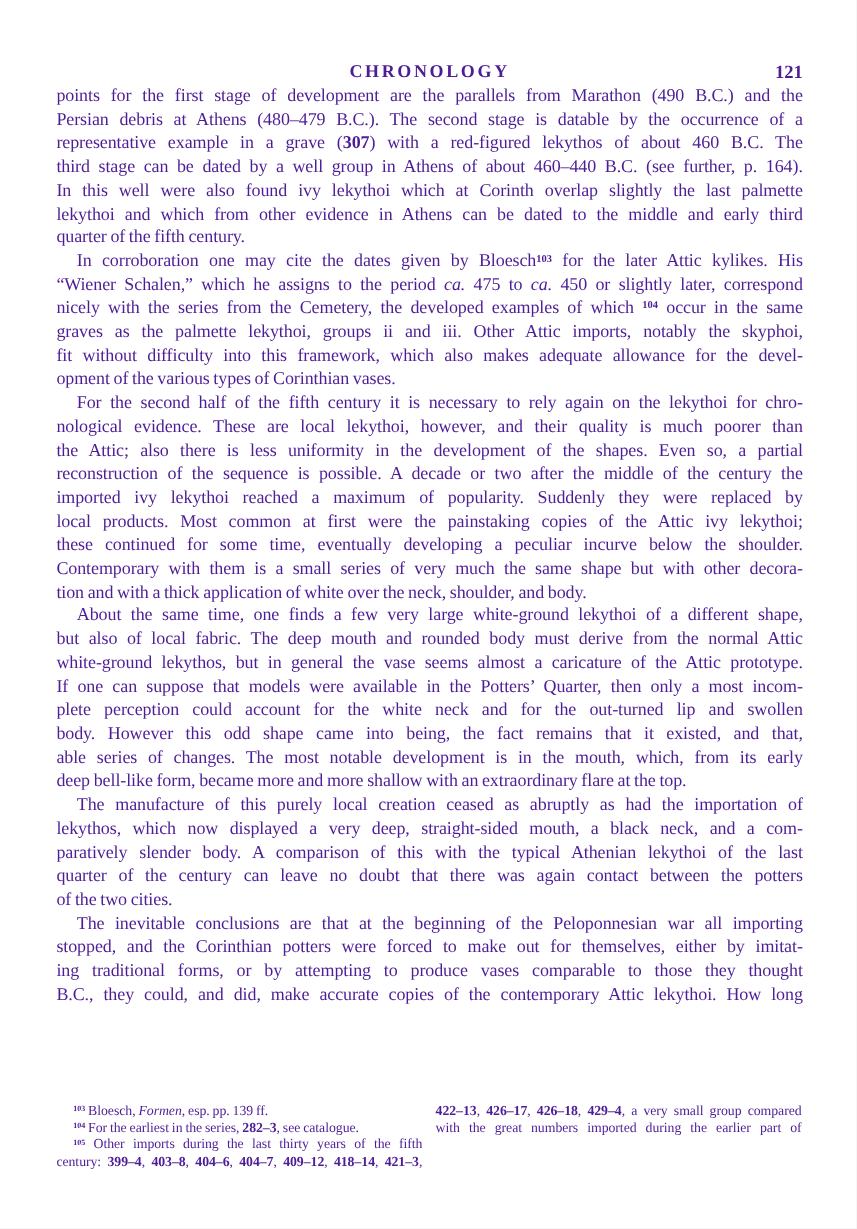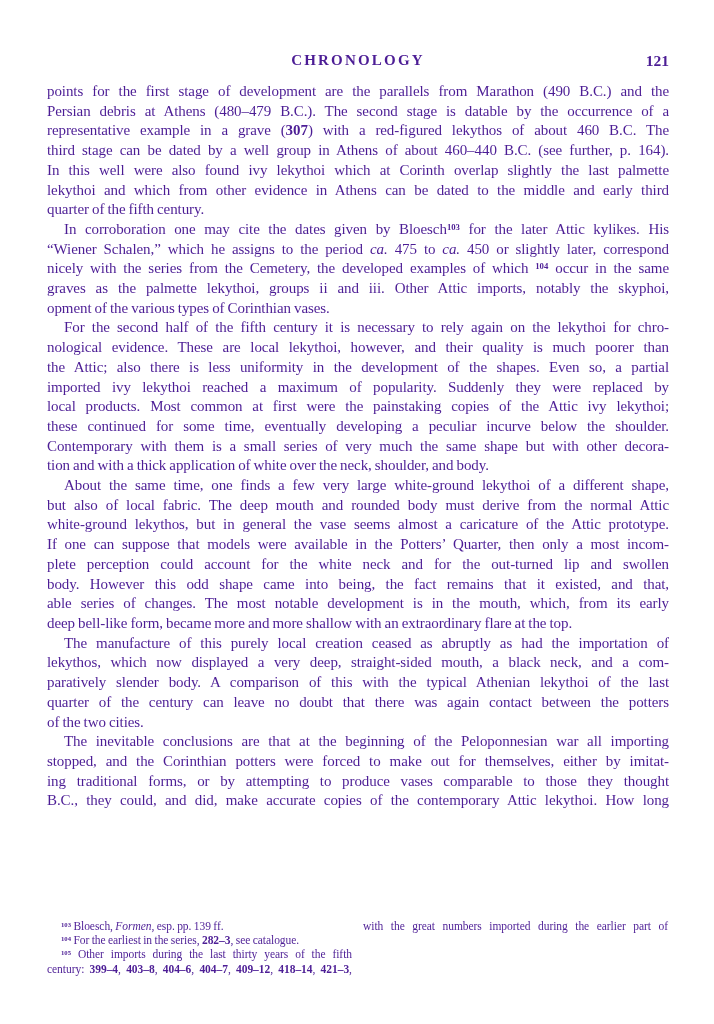--- a/index.html
+++ b/index.html
@@ -29,21 +29,21 @@
     letter-spacing: 2.2px;
   }
   .page-num {
     position: absolute;
     right: 0; top: 0;
     font-size: 15.5px;
     font-weight: 700;
   }
   .body-text {
     position: absolute;
-    top: 82px;
+    top: 71px;
     left: 47px;
     width: 622px;
   }
   .line {
     font-size: 15px;
     line-height: 19.7px;
     letter-spacing: -0.08px;
     word-spacing: -0.6px;
     text-align: justify;
     text-align-last: left;
@@ -101,26 +101,28 @@
         <div class="line fill">third stage can be dated by a well group in Athens of about 460–440 B.C. (see further, p. 164).</div>
         <div class="line fill">In this well were also found ivy lekythoi which at Corinth overlap slightly the last palmette</div>
         <div class="line fill">lekythoi and which from other evidence in Athens can be dated to the middle and early third</div>
         <div class="line">quarter of the fifth century.</div>
       </div>
       <div class="para indent">
         <div class="line fill">In corroboration one may cite the dates given by Bloesch<sup>103</sup> for the later Attic kylikes. His</div>
         <div class="line fill">“Wiener Schalen,” which he assigns to the period <i>ca.</i> 475 to <i>ca.</i> 450 or slightly later, correspond</div>
         <div class="line fill">nicely with the series from the Cemetery, the developed examples of which <sup>104</sup> occur in the same</div>
         <div class="line fill">graves as the palmette lekythoi, groups ii and iii. Other Attic imports, notably the skyphoi,</div>
+        <div class="line fill">fit without difficulty into this framework, which also makes adequate allowance for the devel-</div>
         <div class="line">opment of the various types of Corinthian vases.</div>
       </div>
       <div class="para indent">
         <div class="line fill">For the second half of the fifth century it is necessary to rely again on the lekythoi for chro-</div>
         <div class="line fill">nological evidence. These are local lekythoi, however, and their quality is much poorer than</div>
         <div class="line fill">the Attic; also there is less uniformity in the development of the shapes. Even so, a partial</div>
+        <div class="line fill">reconstruction of the sequence is possible. A decade or two after the middle of the century the</div>
         <div class="line fill">imported ivy lekythoi reached a maximum of popularity. Suddenly they were replaced by</div>
         <div class="line fill">local products. Most common at first were the painstaking copies of the Attic ivy lekythoi;</div>
         <div class="line fill">these continued for some time, eventually developing a peculiar incurve below the shoulder.</div>
         <div class="line fill">Contemporary with them is a small series of very much the same shape but with other decora-</div>
         <div class="line">tion and with a thick application of white over the neck, shoulder, and body.</div>
       </div>
       <div class="para indent">
         <div class="line fill">About the same time, one finds a few very large white-ground lekythoi of a different shape,</div>
         <div class="line fill">but also of local fabric. The deep mouth and rounded body must derive from the normal Attic</div>
         <div class="line fill">white-ground lekythos, but in general the vase seems almost a caricature of the Attic prototype.</div>
@@ -145,16 +147,17 @@
       </div>
     </div>
   <div class="footnotes">
     <div class="fn-col" id="fn-left">
         <div class="fn-line indent"><sup>103</sup> Bloesch, <i>Formen</i>, esp. pp. 139 ff.</div>
         <div class="fn-line indent"><sup>104</sup> For the earliest in the series, <b>282–3</b>, see catalogue.</div>
         <div class="fn-line indent fill"><sup>105</sup> Other imports during the last thirty years of the fifth</div>
         <div class="fn-line fill">century: <b>399–4</b>, <b>403–8</b>, <b>404–6</b>, <b>404–7</b>, <b>409–12</b>, <b>418–14</b>, <b>421–3</b>,</div>
       </div>
     <div class="fn-col" id="fn-right">
+        <div class="fn-line fill"><b>422–13</b>, <b>426–17</b>, <b>426–18</b>, <b>429–4</b>, a very small group compared</div>
         <div class="fn-line fill">with the great numbers imported during the earlier part of</div>
       </div>
   </div>
 </div>
 
 </body></html>

